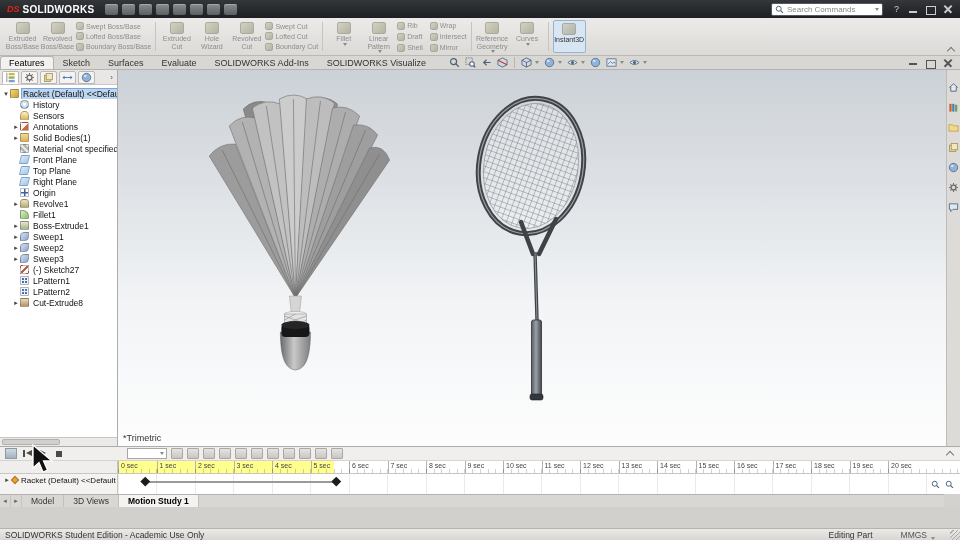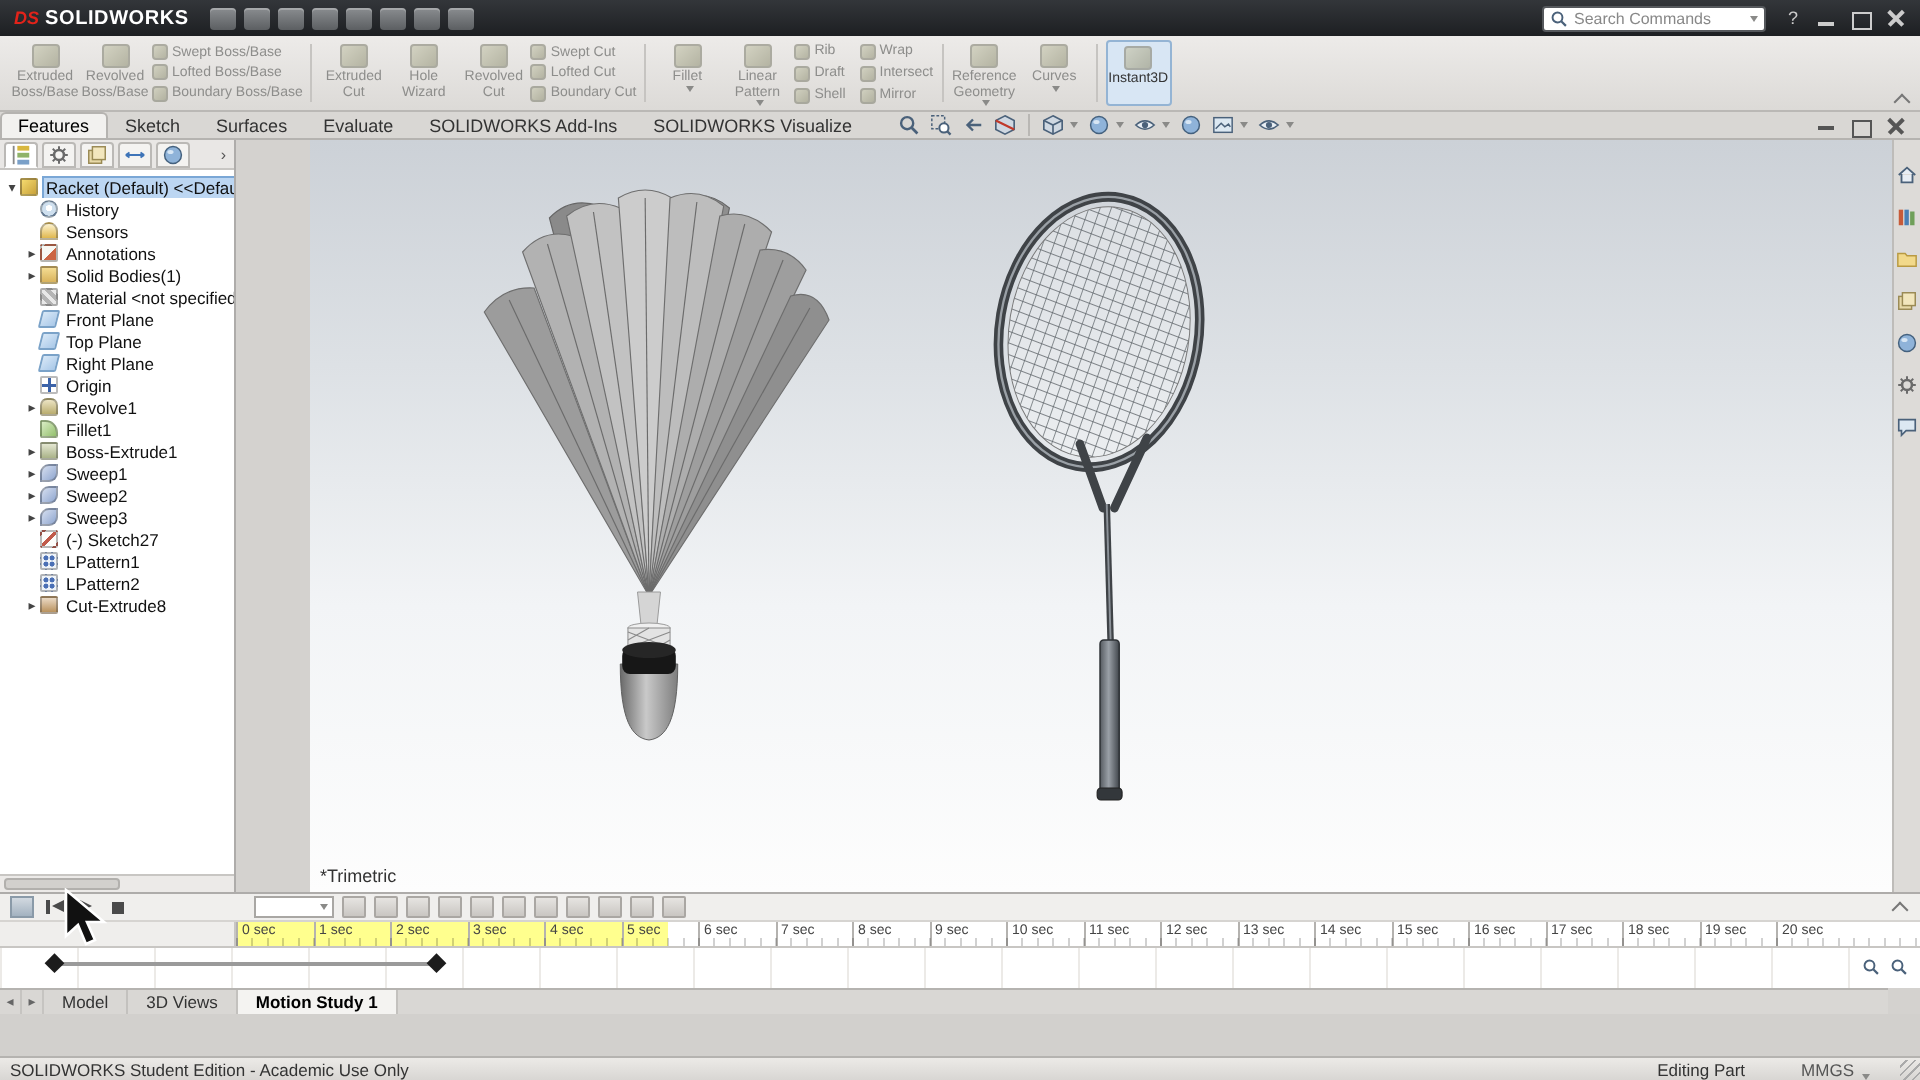--- a/index.html
+++ b/index.html
@@ -79,21 +79,21 @@
   .ti-revolve{background:linear-gradient(#ece4c4,#b9ac6e);border-radius:40% 40% 15% 15%;}
   .ti-fillet{background:linear-gradient(135deg,#d8ecc4,#93bf6d);border-top-right-radius:70%;}
   .ti-extrude{background:linear-gradient(#e4e7d2,#aab388);}
   .ti-sweep{background:linear-gradient(135deg,#d6dff0,#8fa6cf);border-radius:50% 0 50% 0;}
   .ti-sketch{background:linear-gradient(135deg,transparent 42%,#c05a4a 42%,#c05a4a 58%,transparent 58%),#fcfcfa;}
   .ti-pattern{background:radial-gradient(circle at 28% 28%,#4a6fb5 1.1px,transparent 1.4px),radial-gradient(circle at 72% 28%,#4a6fb5 1.1px,transparent 1.4px),radial-gradient(circle at 28% 72%,#4a6fb5 1.1px,transparent 1.4px),radial-gradient(circle at 72% 72%,#4a6fb5 1.1px,transparent 1.4px),#eef3f9;}
   .ti-cutextrude{background:linear-gradient(#ead9c4,#b9925e);}
   .phscroll{height:9px;background:#eceae8;border-top:1px solid #c8c6c3;position:relative;}
   .phscroll .thumb{position:absolute;left:2px;top:1px;bottom:1px;width:58px;background:#d2d0cd;border:1px solid #b2b0ad;border-radius:2px;}
 
-  .viewport{flex:1;position:relative;background:linear-gradient(180deg,#ccd1d7 0%,#dde1e5 30%,#f2f4f6 62%,#fdfdfd 100%);overflow:hidden;margin-left:37px;}
+  .viewport{flex:1;position:relative;background:linear-gradient(180deg,#ccd1d7 0%,#dde1e5 30%,#f2f4f6 62%,#fdfdfd 100%);overflow:hidden;}
   .models{position:absolute;inset:0;width:100%;height:100%;}
   .viewlabel{position:absolute;left:5px;bottom:3px;font-size:9px;color:#333;}
 
   .taskstrip{width:14px;background:#dddbd8;border-left:1px solid #bebcb9;display:flex;flex-direction:column;align-items:center;padding-top:12px;gap:7px;}
 
   
   .motion{position:absolute;top:446px;left:0;right:0;height:48px;background:#f0efed;border-top:1px solid #aeacaa;z-index:10;}
   .mtoolbar{height:14px;display:flex;align-items:center;gap:4px;padding:1px 5px;border-bottom:1px solid #d6d4d1;}
   .micon{width:12px;height:11px;position:relative;flex:none;}
   .mbox{background:linear-gradient(#e6e4e1,#c9c6c2);border:1px solid #aaa7a3;border-radius:1px;}
@@ -744,20 +744,27 @@
           </div>
           <div class="mtick" style="left: 731.5px;">
             <span>19 sec</span>
           </div>
           <div class="mtick" style="left: 770px;">
             <span>20 sec</span>
           </div>
         </div>
     </div>
     <div class="mrows">
+      <div class="mrows-left">
+        <div class="mrow-item">
+          <span class="arr">▸</span>
+          <span class="okey"></span>
+          <span>Racket (Default) &lt;&lt;Default</span>
+        </div>
+      </div>
       <div class="mtrack">
           <div class="keyline" style="left: 27.87px; width: 186.96px;"></div>
           <div class="key" style="left: 23.87px;"></div>
           <div class="key" style="left: 214.83px;"></div>
         </div>
       <div class="tzoom">
           <span><svg width="9" height="9" viewBox="0 0 12 12">
               <use href="#s-mag"></use>
             </svg></span>
           <span><svg width="9" height="9" viewBox="0 0 12 12">

